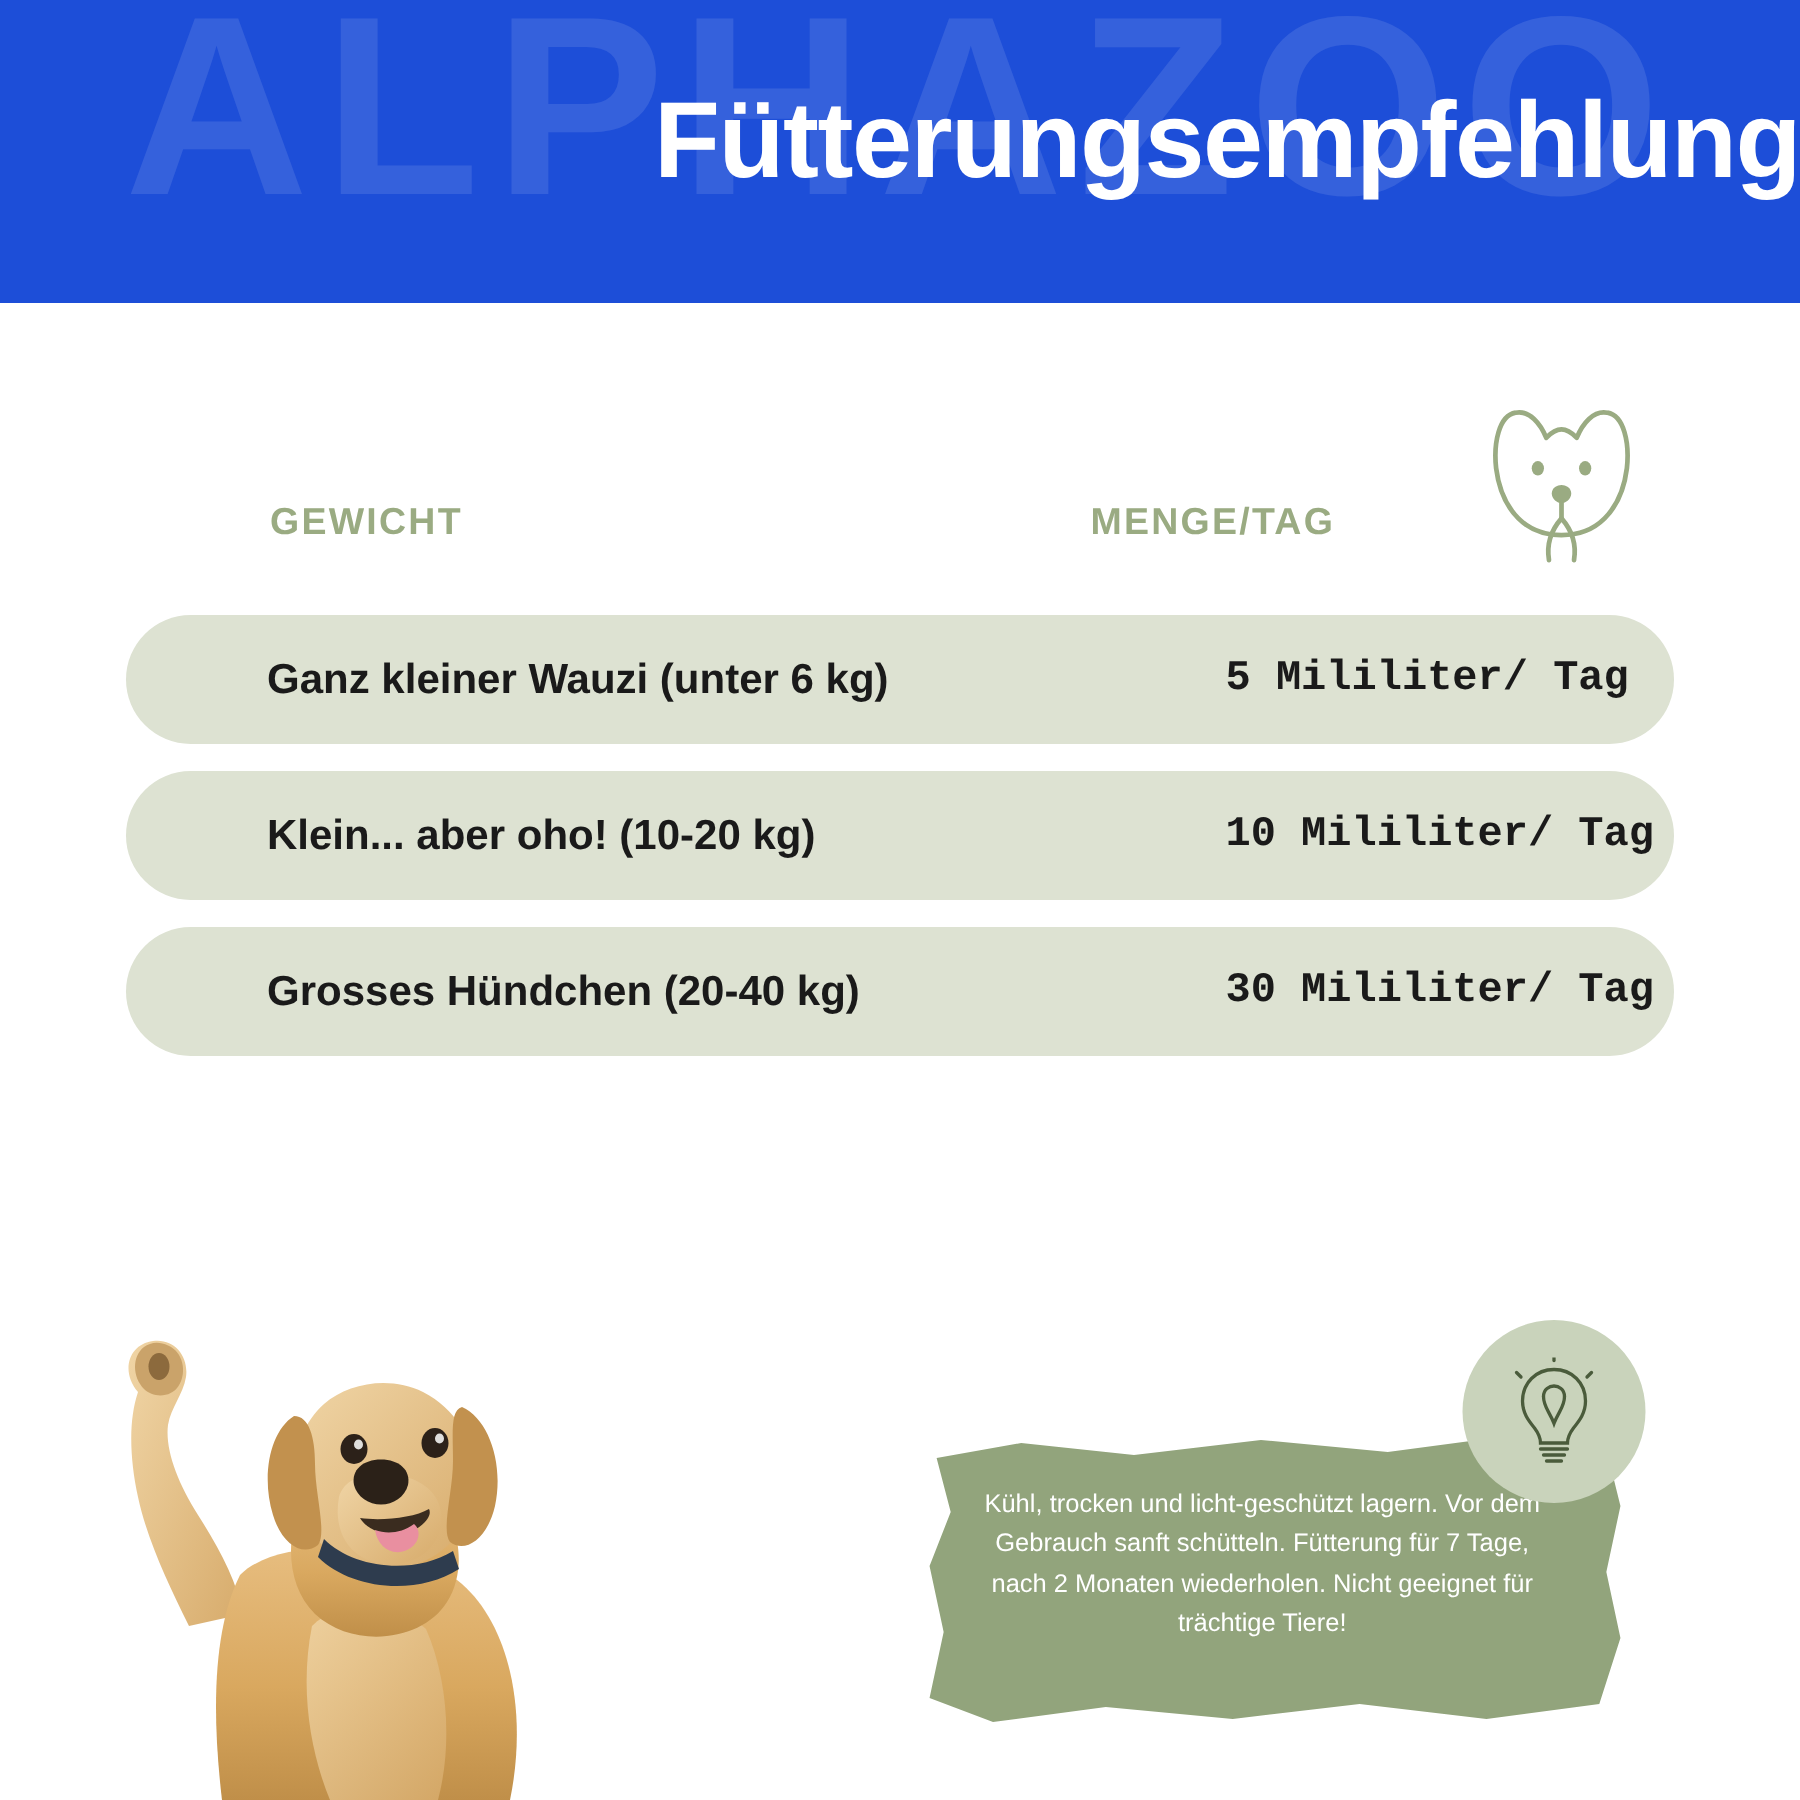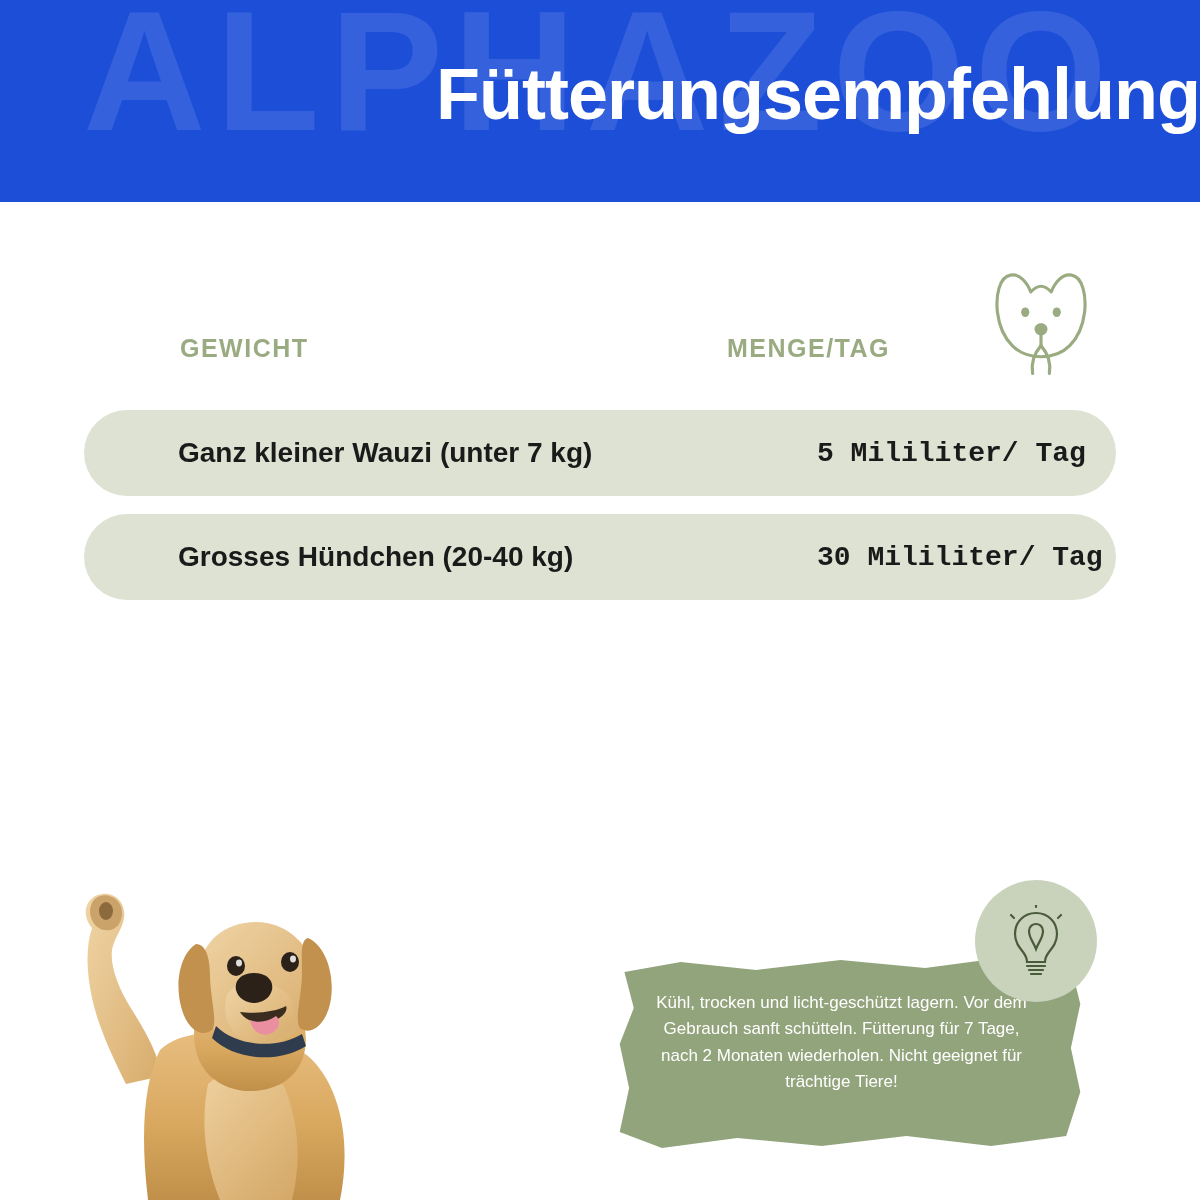--- a/index.html
+++ b/index.html
@@ -202,24 +202,28 @@
         <path d="M55 77 L55 88"></path>
         <path d="M55 88 C48 96 44 106 46 118"></path>
         <path d="M55 88 C62 96 66 106 64 118"></path>
       </g>
     </svg>
   </div>
 
   <div class="rows">
 
     <div class="row">
-      <div class="cell-weight">Ganz kleiner Wauzi (unter 7 kg)</div>
+      <div class="cell-weight">Ganz kleiner Wauzi (unter 6 kg)</div>
       <div class="cell-amount">5 Mililiter/ Tag</div>
     </div>
 
+    <div class="row">
+      <div class="cell-weight">Klein... aber oho! (10-20 kg)</div>
+      <div class="cell-amount">10 Mililiter/ Tag</div>
+    </div>
 
 
     <div class="row">
       <div class="cell-weight">Grosses Hündchen (20-40 kg)</div>
       <div class="cell-amount">30 Mililiter/ Tag</div>
     </div>
 
   </div>
 </div>
 

